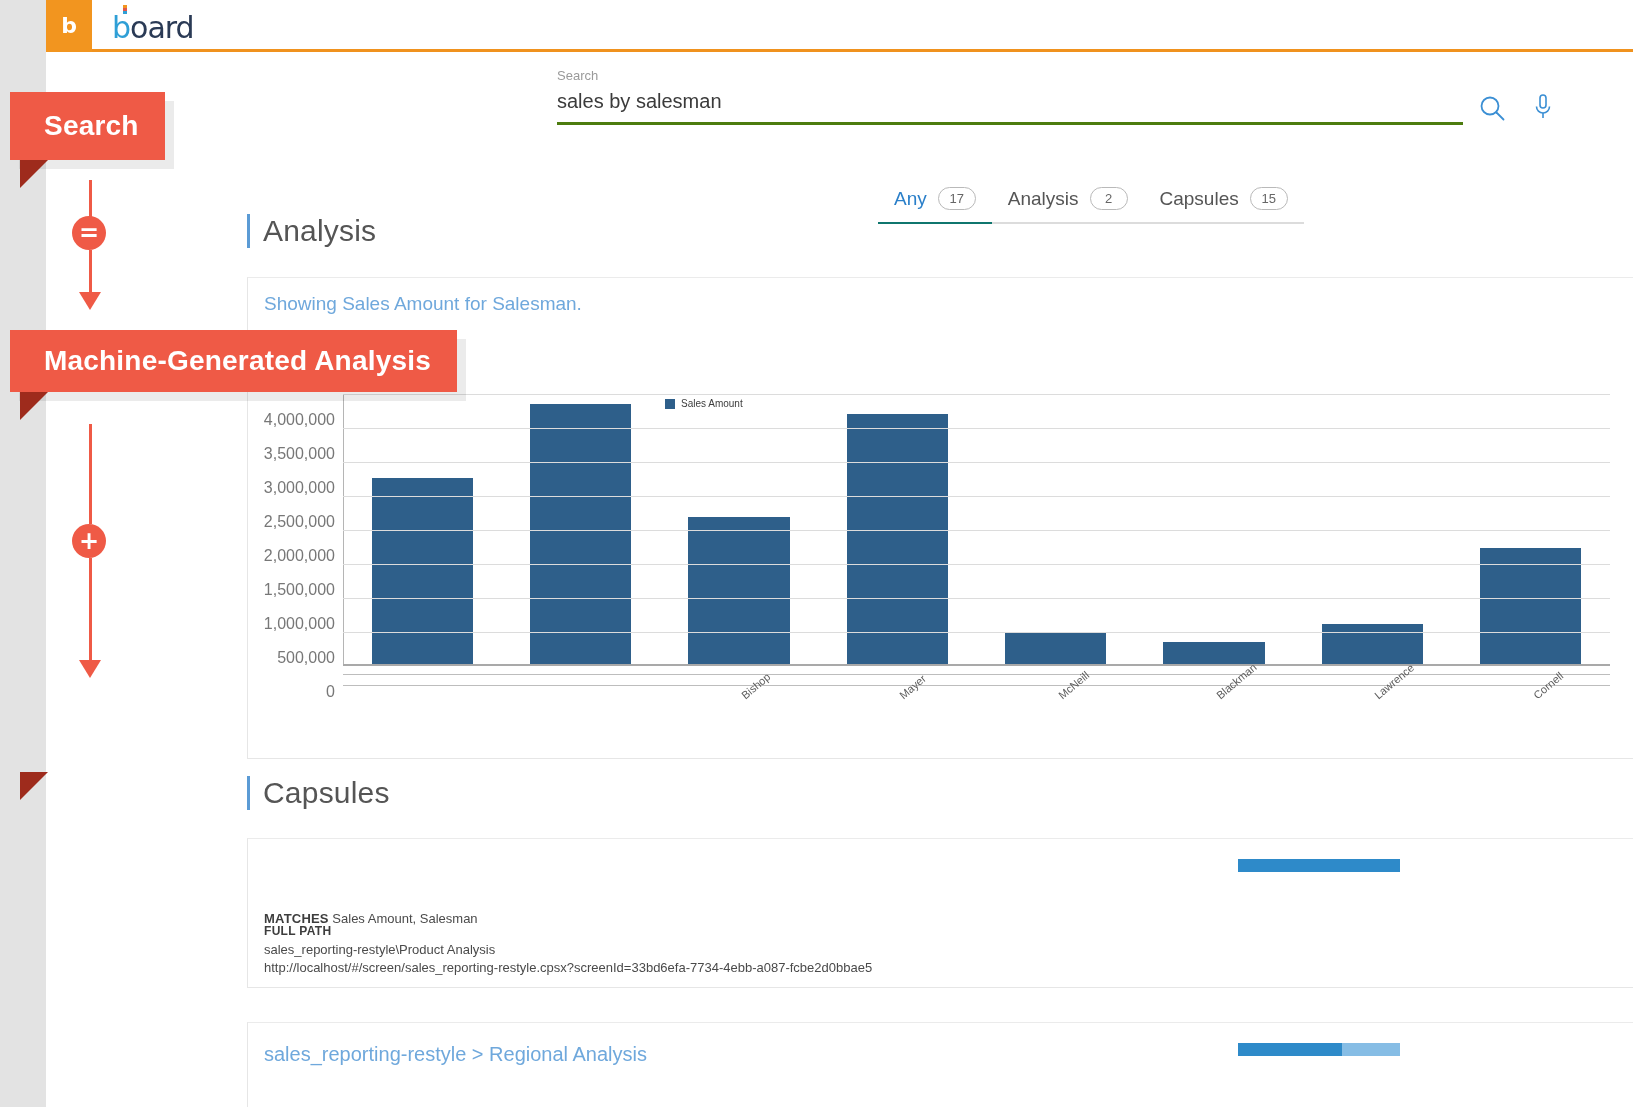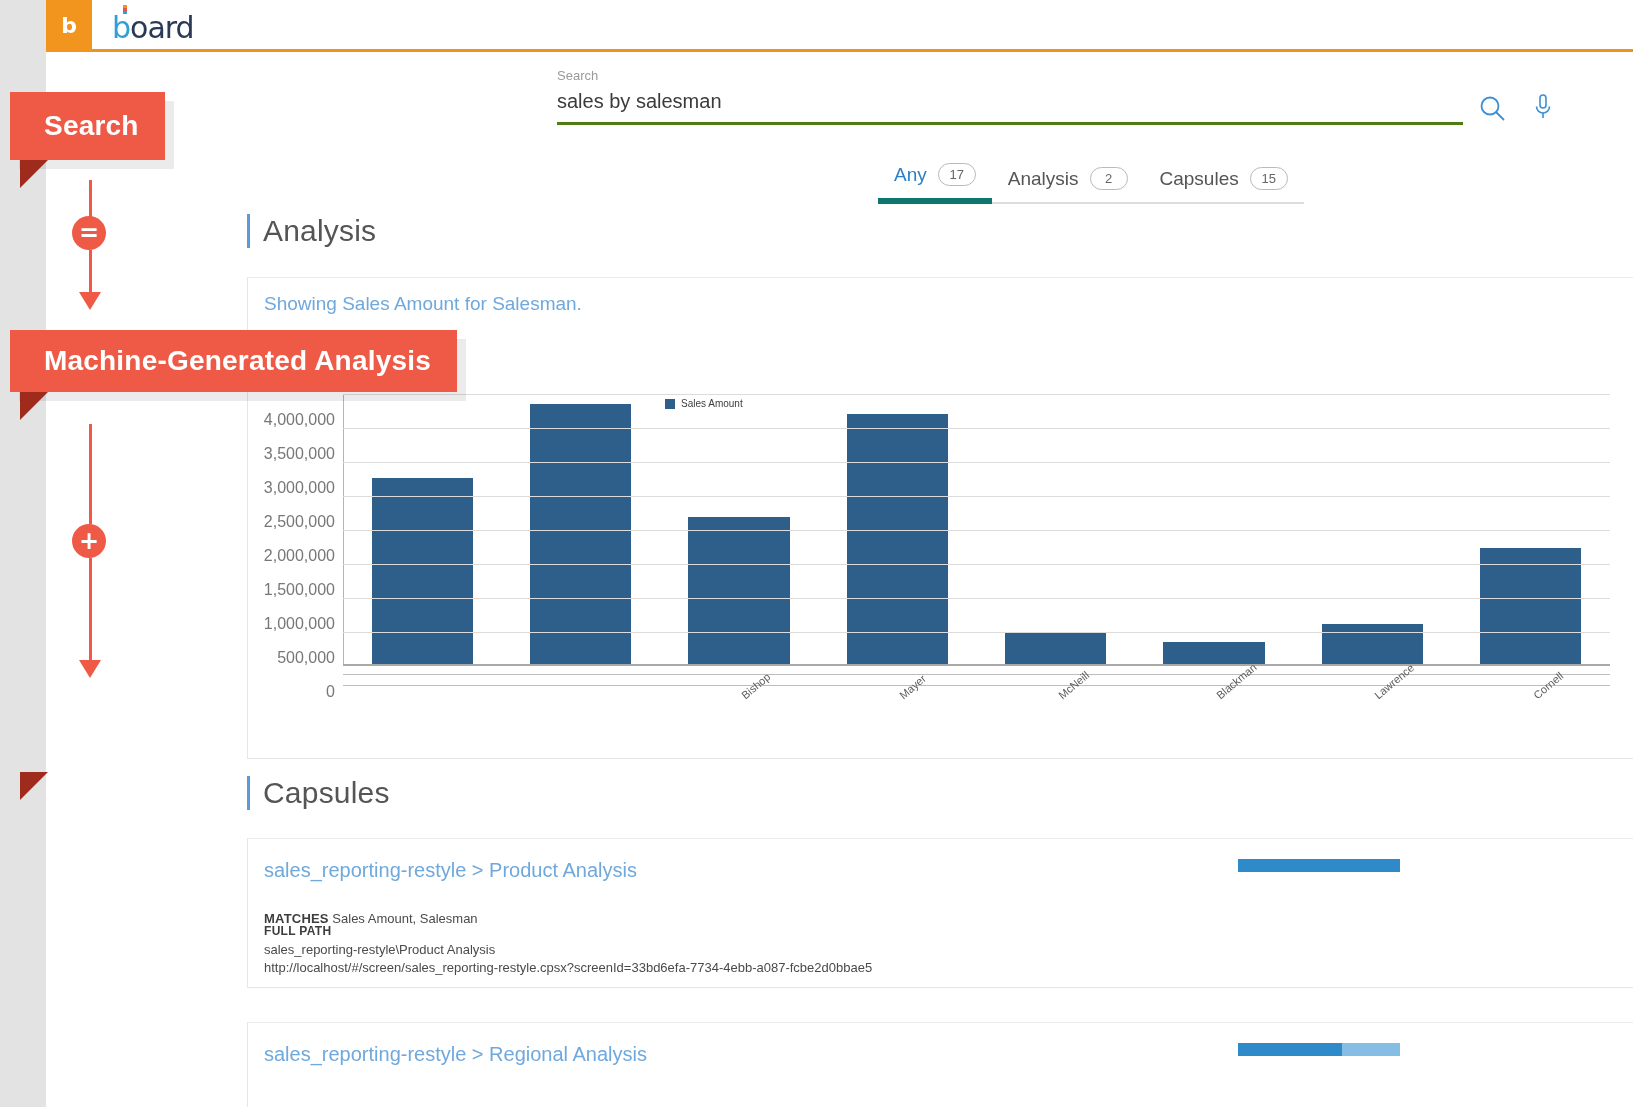--- a/index.html
+++ b/index.html
@@ -68,21 +68,21 @@
   
   .tabs {
     position: absolute; left: 878px; top: 163px;
     display: flex; gap: 0px; align-items: flex-end;
   }
   .tab {
     display: flex; align-items: center; gap: 11px;
     padding: 0 16px 12px 16px; cursor: pointer;
     border-bottom: 2px solid #dcdcdc;
   }
-  .tab.active { border-bottom: 6px solid #0f766e; }
+  .tab.active { border-bottom: 2px solid #0f766e; margin-top: 24px; }
   .tab .tlabel { font-size: 19px; color: #555; }
   .tab.active .tlabel { color: #2a7fc9; }
   .tab .tcount {
     min-width: 38px; height: 23px; border: 1px solid #b9b9b9; border-radius: 12px;
     display: flex; align-items: center; justify-content: center;
     font-size: 13px; color: #666; padding: 0 8px;
   }
 
   
   .section-head {
@@ -330,21 +330,20 @@
         </div>
     </div>
   </div>
 
   <div class="section-head" style="left:247px; top:776px;">
     <div class="accent"></div>
     <div class="stext">Capsules</div>
   </div>
 
   <div class="card" id="cap1">
-    <div class="cap-title">sales_reporting-restyle &gt; Product Analysis</div>
     <div class="cap-matches">
       <span class="kw">MATCHES</span>
       <span class="mv">Sales Amount, Salesman</span>
     </div>
     <div class="cap-fullpath-lbl">FULL PATH</div>
     <div class="cap-path">sales_reporting-restyle\Product Analysis</div>
     <div class="cap-url">http://localhost/#/screen/sales_reporting-restyle.cpsx?screenId=33bd6efa-7734-4ebb-a087-fcbe2d0bbae5</div>
     <div class="cap-meter" id="meter0">
         <div class="meter-seg-dark" style="width: 100%; background: rgb(46, 138, 201);"></div>
       </div>

